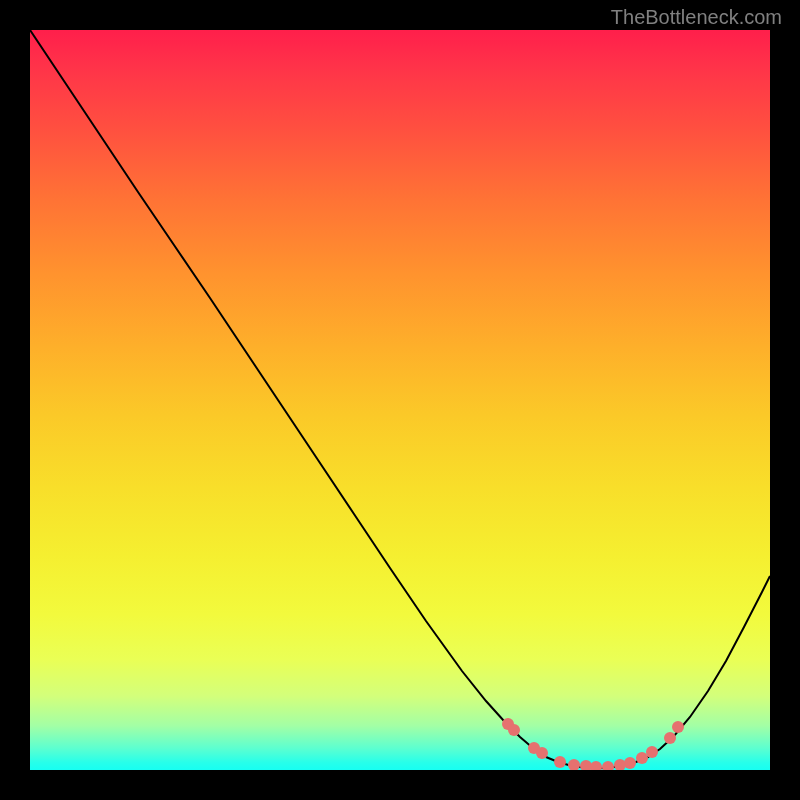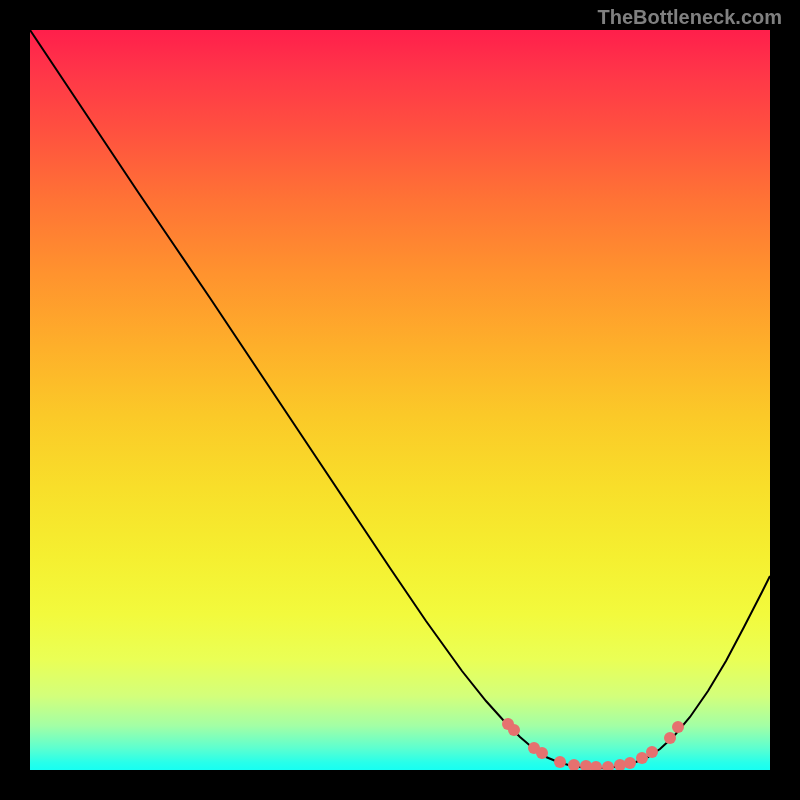--- a/index.html
+++ b/index.html
@@ -1,17 +1,17 @@
 <!DOCTYPE html>
 <html><head>
 <meta charset="utf-8">
 <style>
   body { margin:0; padding:0; background:#fff; font-family:Arial,Helvetica,sans-serif; }
   .canvas { position:relative; width:800px; height:800px; background:#000; }
-  .watermark { position:absolute; top:6px; right:18px; font-size:20px; font-weight:bold; color:#808080; z-index:3; }
+  .watermark { position:absolute; top:6px; right:18px; font-size:20px; font-weight:normal; color:#808080; z-index:3; }
   .plot-wrap { position:absolute; left:30px; top:30px; width:740px; height:740px; }
   .gradient { position:absolute; inset:0; width:100%; height:100%;
     background:linear-gradient(to bottom,
       #ff1f4b 0%,
       #ff3349 5%,
       #ff523f 14%,
       #ff7335 23%,
       #ff932e 33%,
       #feb02a 43%,
       #fbc928 52%,

